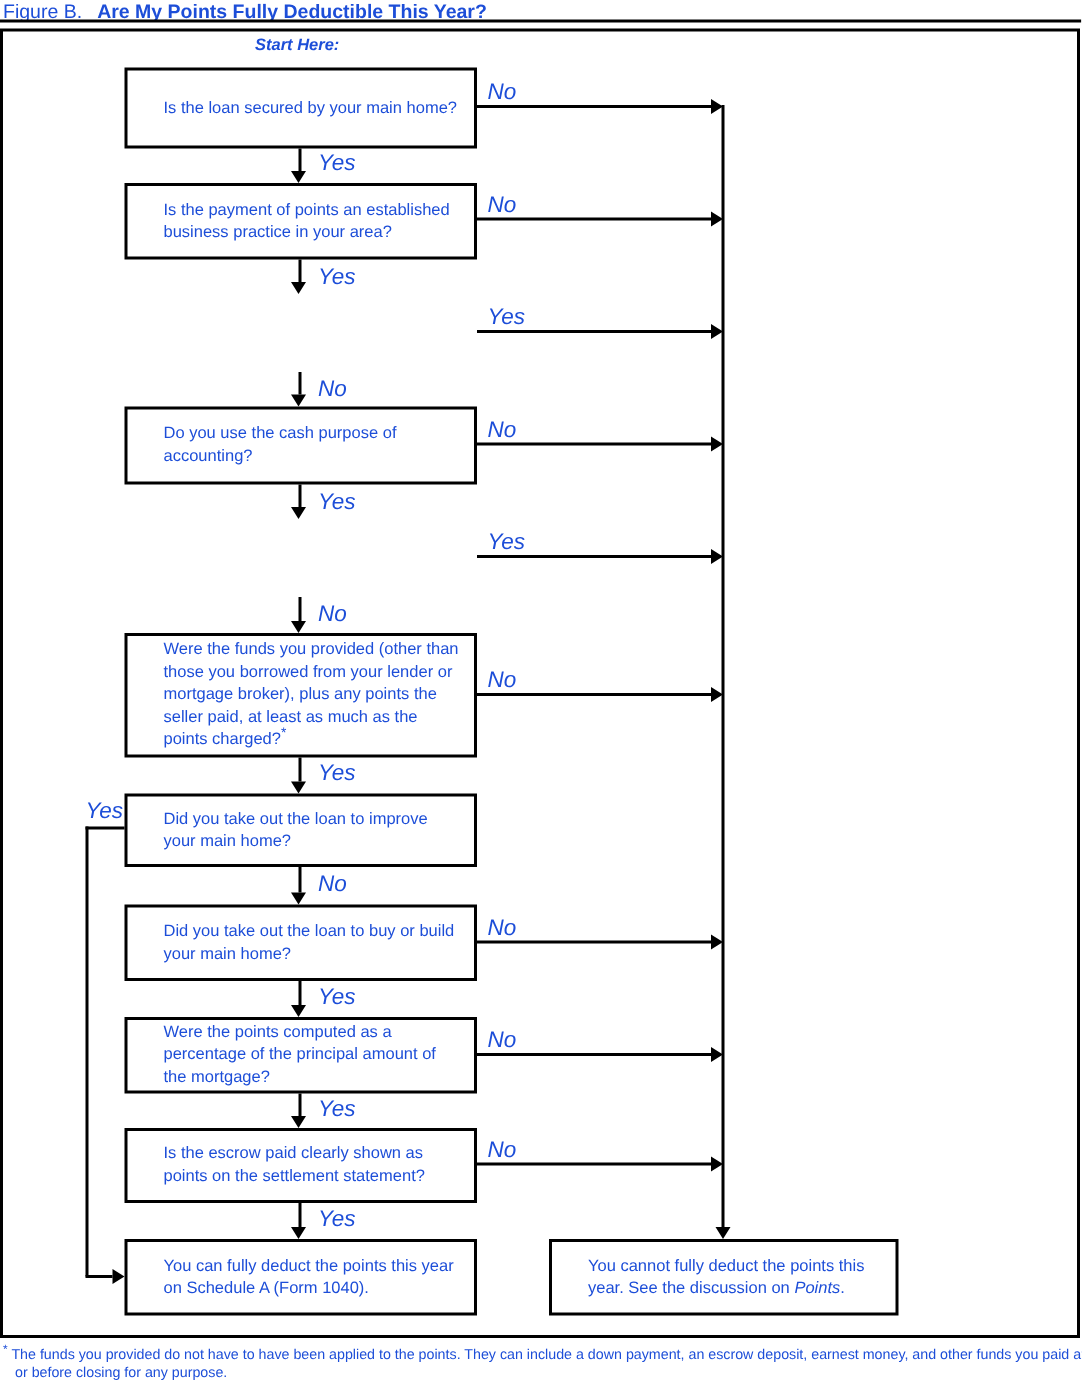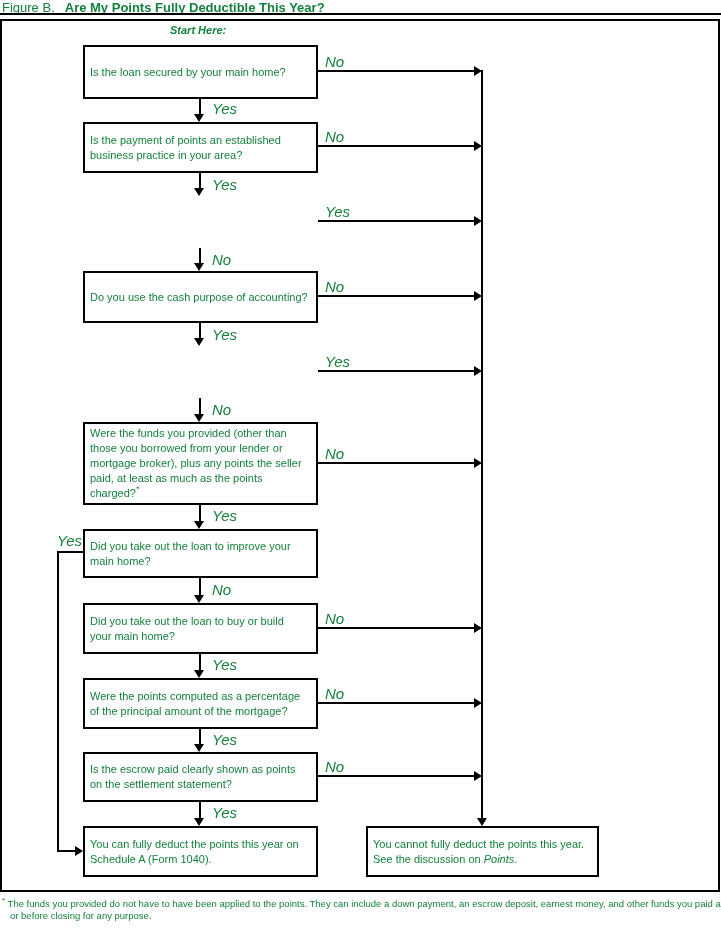--- a/index.html
+++ b/index.html
@@ -1,34 +1,34 @@
 <!DOCTYPE html>
 <html><head>
 <meta charset="utf-8">
 <style>
   html,body{margin:0;padding:0;background:#fff;}
   #page{position:relative;width:721px;height:929px;background:#fff;
-        font-family:"Liberation Sans",sans-serif;color:#15803d;overflow:hidden;}
+        font-family:"Liberation Sans",sans-serif;color:#1d4ed8;overflow:hidden;}
 
   
   .title{position:absolute;top:0;left:2px;font-size:13px;white-space:nowrap;}
   .title .fig{font-weight:normal;margin-right:10px;}
   .title .main{font-weight:bold;}
   .title-rule{position:absolute;top:13px;left:0;width:721px;height:2px;background:#000;}
 
   
   .frame{position:absolute;top:19px;left:0;width:720px;height:873px;
          border:2px solid #000;box-sizing:border-box;}
 
   .start{position:absolute;top:24px;left:170px;font-size:11px;font-weight:bold;font-style:italic;}
 
   
   .qbox{position:absolute;left:83px;width:235px;border:2px solid #000;background:#fff;
         box-sizing:border-box;display:flex;align-items:center;
-        padding:2px 8px 2px 5px;font-size:11px;line-height:15px;}
+        padding:2px 8px 2px 24px;font-size:11px;line-height:15px;}
   .q1{top:45px;height:54px}.q2{top:122px;height:51px}.q3{top:196px;height:52px}
   .q4{top:271px;height:52px}.q5{top:346px;height:52px}.q6{top:422px;height:83px}
   .q7{top:529px;height:49px}.q8{top:603px;height:51px}.q9{top:678px;height:51px}
   .q10{top:752px;height:50px}
   .out-left{top:826px;height:51px}
   .out-right{top:826px;height:51px;left:366px;width:233px}
 
   
   .vline{position:absolute;width:2px;background:#000;left:199px;}
   .hline{position:absolute;height:2px;background:#000;left:318px;width:156px;}

